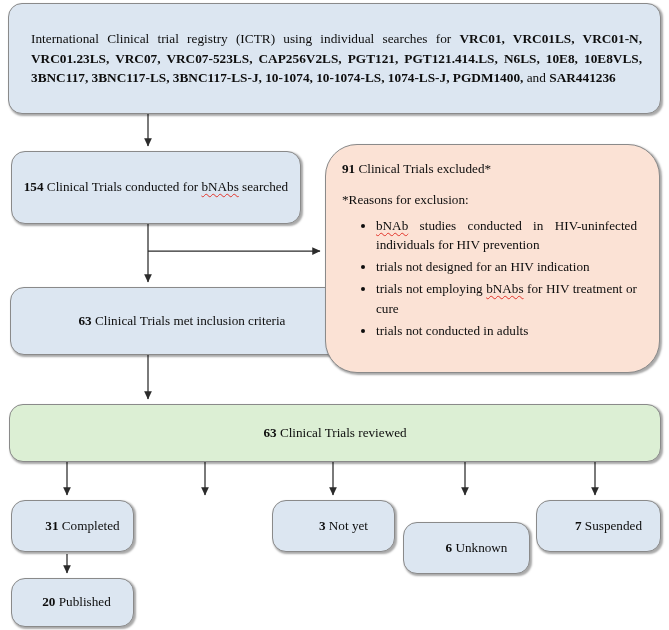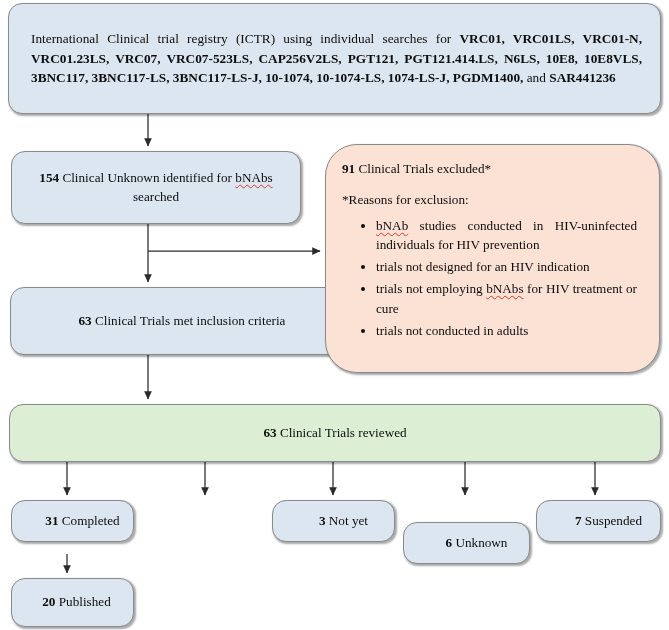--- a/index.html
+++ b/index.html
@@ -66,21 +66,21 @@
     padding-left:34px;
     list-style:disc;
   }
   #box-excluded li{margin-bottom:3px;text-align:justify;text-align-last:left;padding-right:6px;}
   #box-excluded li::marker{font-size:13px;}
 
   
   #box-reviewed{left:9px;top:404px;width:652px;height:58px;}
 
   
-  .statbox{top:500px;height:42px;padding-left:20px;}
+  .statbox{top:500px;height:52px;padding-left:20px;}
   #box-completed{left:11px;width:123px;}
   #box-ongoing  {left:144px;width:123px;}
   #box-notyet   {left:272px;width:123px;}
   #box-unknown  {left:403px;width:127px;margin-top:22px;}
   #box-suspended{left:536px;width:125px;}
 
   
   #box-published{left:11px;top:578px;width:123px;height:49px;padding-left:8px;}
 
   .squig{
@@ -120,21 +120,21 @@
 
       <line x1="67" y1="554" x2="67" y2="573" marker-end="url(#ah)"></line>
     </g>
   </svg>
 
   <div class="box blue" id="box-registry">
     <div class="txt"><span>International Clinical trial registry (ICTR) using individual searches for </span><b>VRC01, VRC01LS, VRC01-N, VRC01.23LS, VRC07, VRC07-523LS, CAP256V2LS, PGT121, PGT121.414.LS, N6LS, 10E8, 10E8VLS, 3BNC117, 3BNC117-LS, 3BNC117-LS-J, 10-1074, 10-1074-LS, 1074-LS-J, PGDM1400,</b><span> and </span><b>SAR441236</b></div>
   </div>
 
   <div class="box blue" id="box-identified">
-    <div class="txt"><b>154</b><span> Clinical Unknown identified for </span><span class="squig">bNAbs</span><span> searched</span></div>
+    <div class="txt"><b>154</b><span> Clinical Trials conducted for </span><span class="squig">bNAbs</span><span> searched</span></div>
   </div>
 
   <div class="box blue" id="box-inclusion">
     <div class="txt"><b>63</b><span> Clinical Trials met inclusion criteria</span></div>
   </div>
 
   <div class="box salmon" id="box-excluded">
     <div class="txt">
       <p class="head"><b>91</b><span> Clinical Trials excluded*</span></p>
       <p class="reasons">*Reasons for exclusion:</p>

